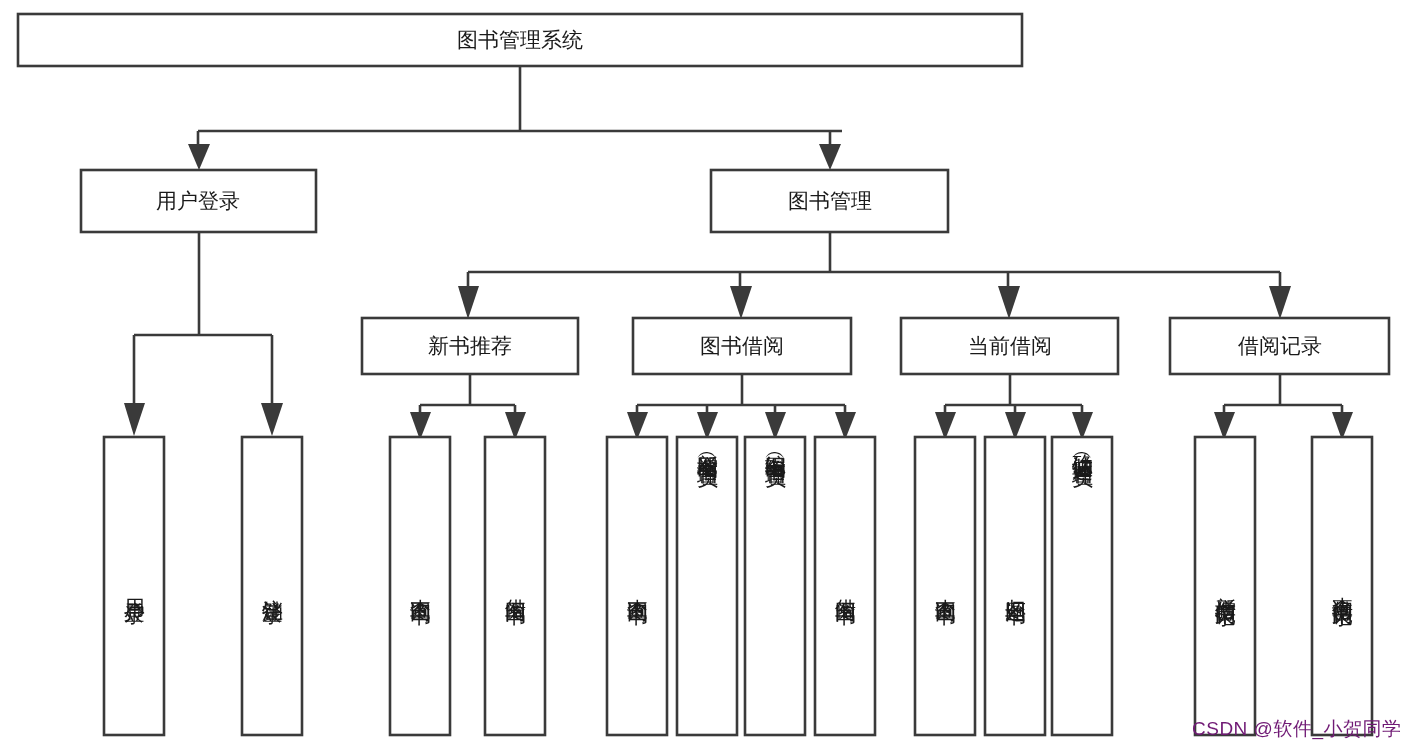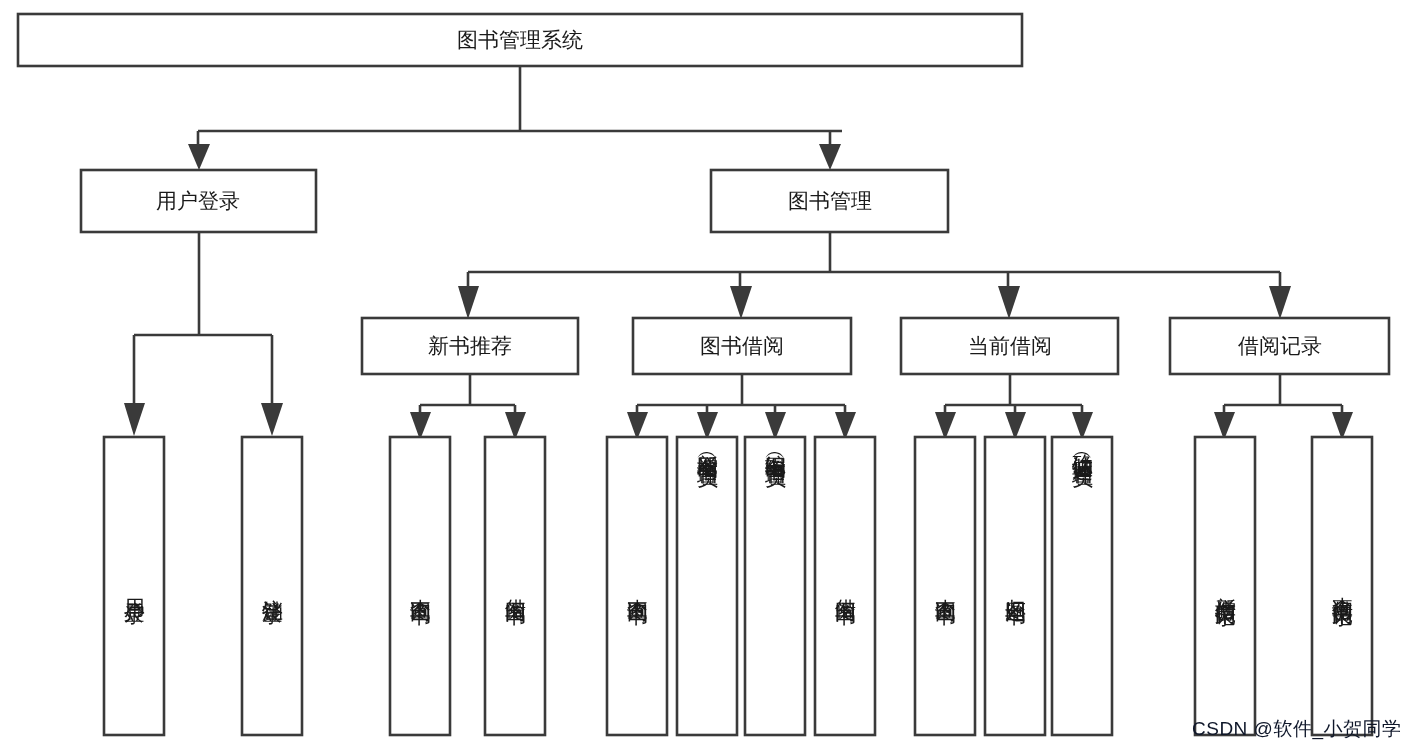--- a/index.html
+++ b/index.html
@@ -65,21 +65,21 @@
     line-height: 1.18;
     letter-spacing: 2px;
     color: #1a1a1a;
     white-space: nowrap;
     text-align: center;
   }
   .watermark {
     position: absolute;
     font-family: "Liberation Sans", "DejaVu Sans", sans-serif;
     font-size: 19px;
-    color: #0f172a;
+    color: #701a75;
     white-space: nowrap;
     pointer-events: none;
     letter-spacing: 0.5px;
   }
 </style>
 </head>
 <body>
 
 <div id="diagram-root">
 

